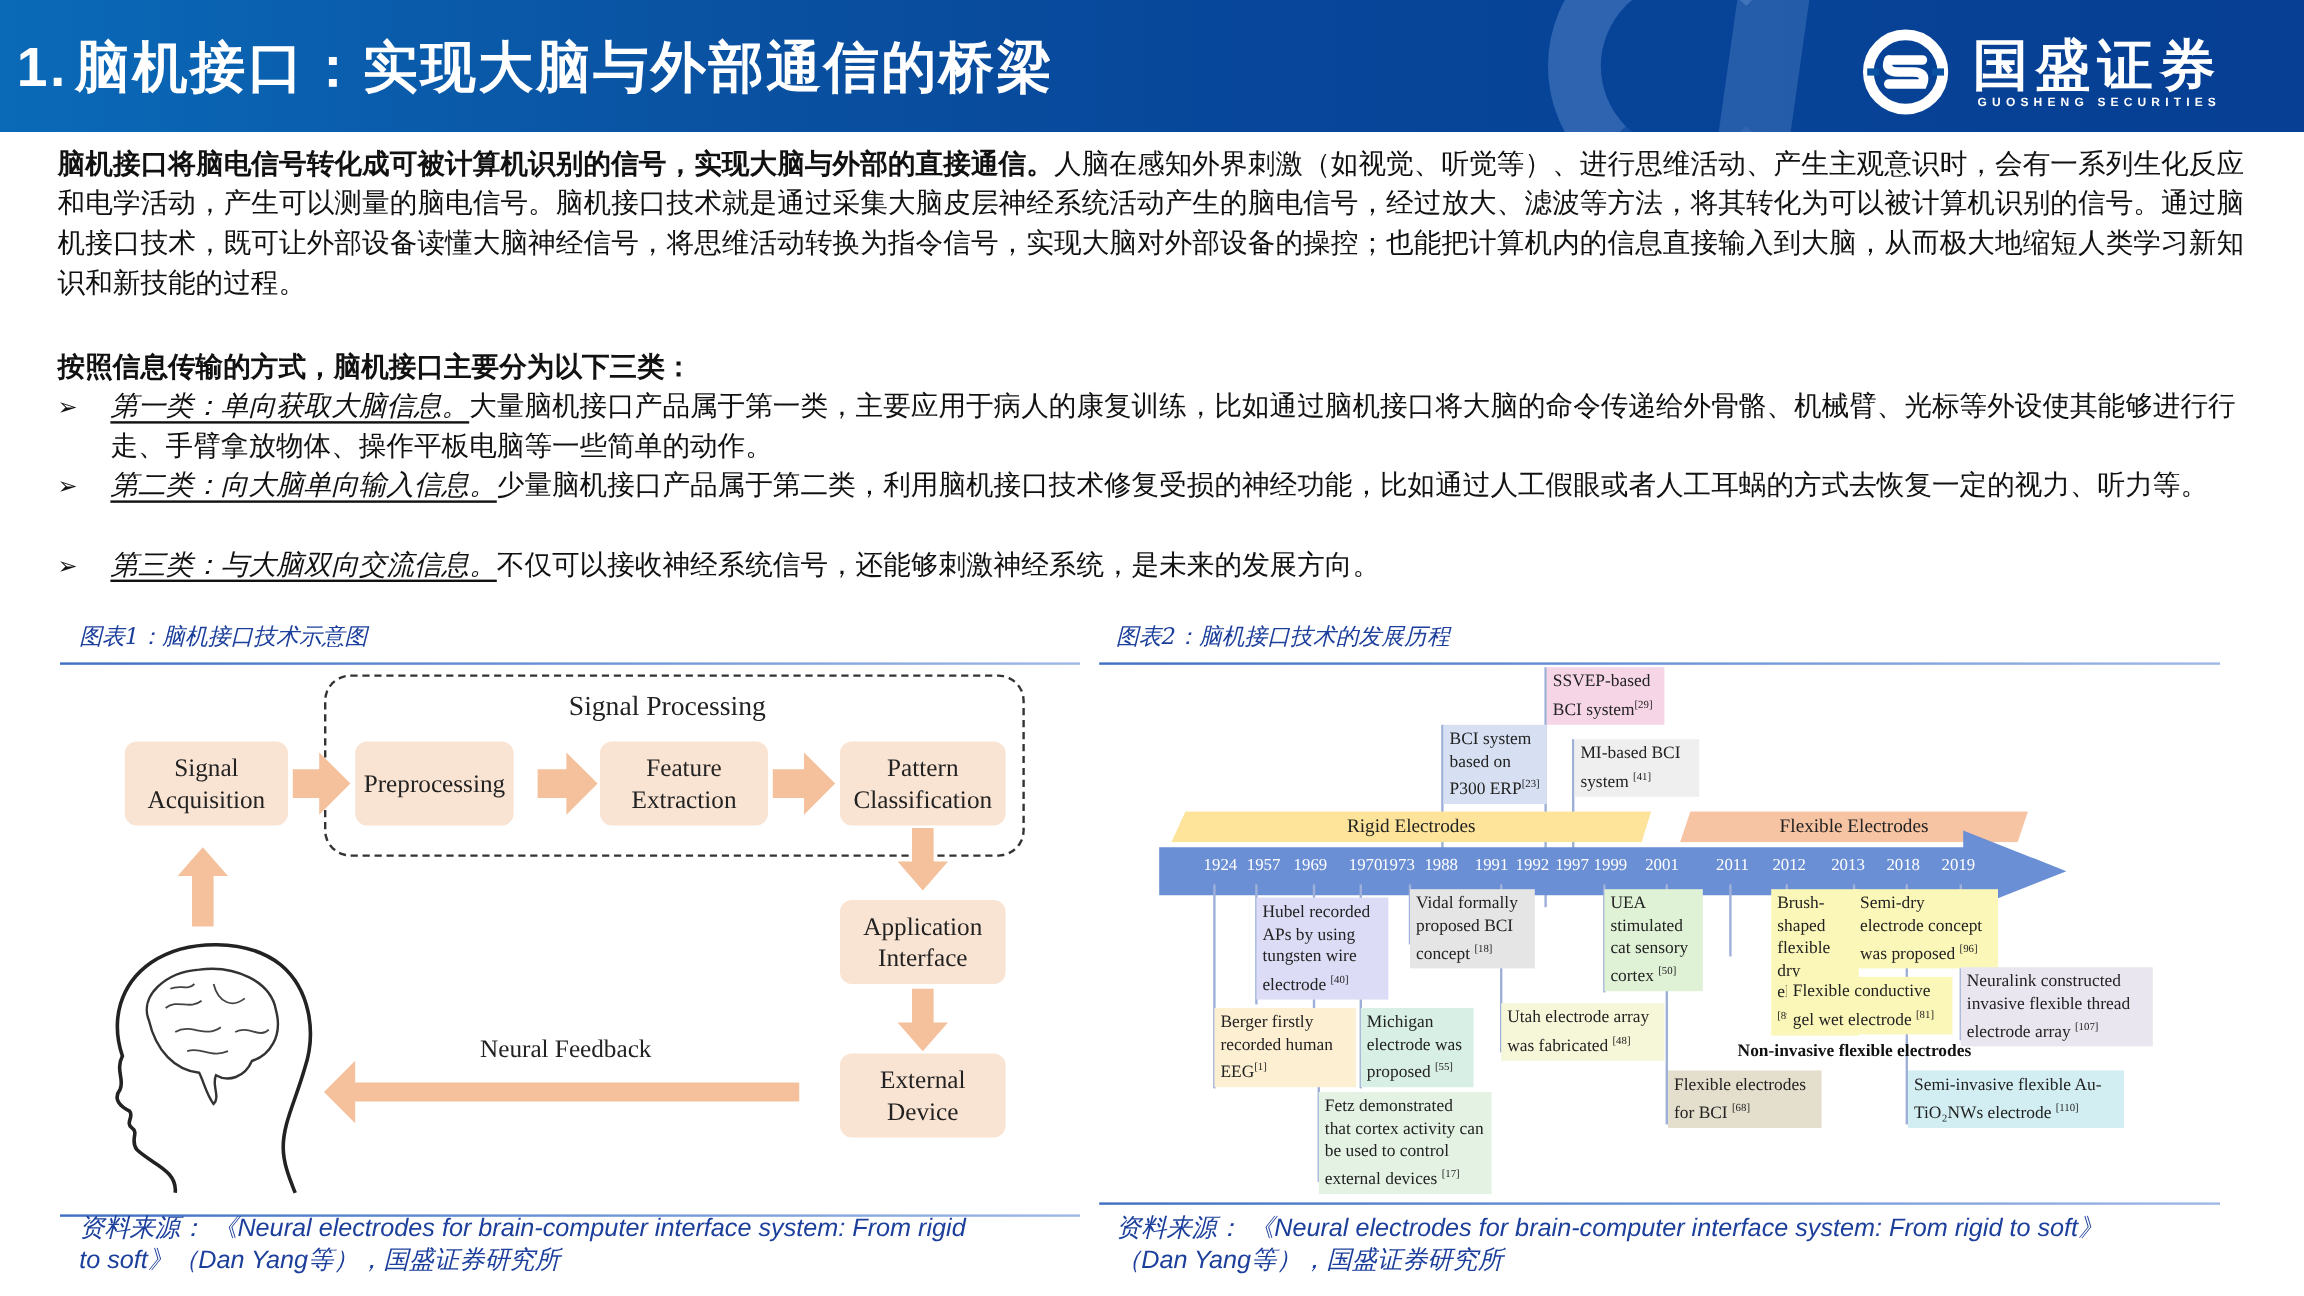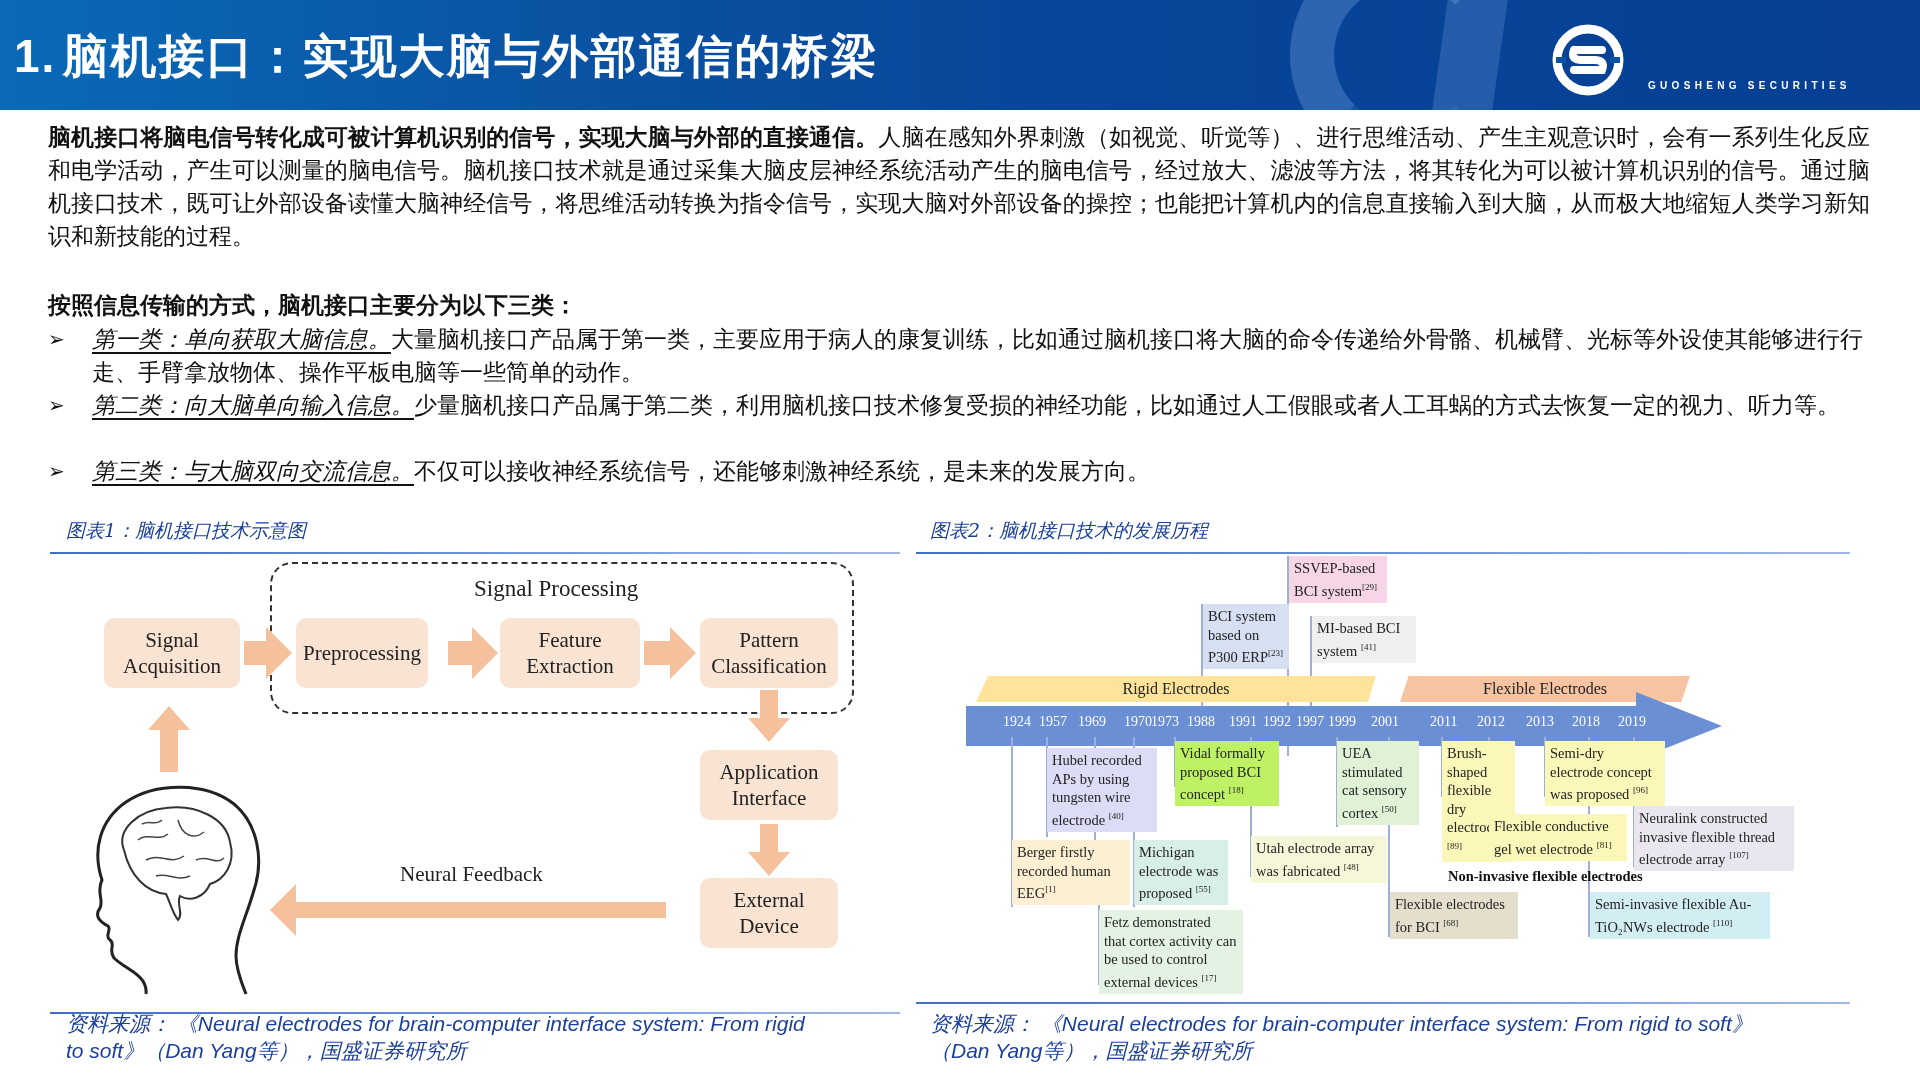--- a/index.html
+++ b/index.html
@@ -52,20 +52,21 @@
   <div class="deco1"></div>
   <div class="deco2"></div>
   <div class="title"><span class="num">1.</span><span>脑机接口：实现大脑与外部通信的桥梁</span></div>
   <div class="logo">
     <svg class="logo-mark" viewBox="0 0 72 72">
       <circle cx="36" cy="36" r="31" fill="none" stroke="#fff" stroke-width="9"></circle>
       <path d="M22 26 H50 M22 26 Q18 36 30 36 H42 Q54 36 50 46 H22" fill="none" stroke="#fff" stroke-width="8" stroke-linecap="round"></path>
       <rect x="4" y="33" width="10" height="6" fill="#0a52a2"></rect>
       <rect x="58" y="33" width="10" height="6" fill="#0a52a2"></rect>
     </svg>
+    <div class="logo-cn">国盛证券</div>
     <div class="logo-en">GUOSHENG SECURITIES</div>
   </div>
 </div>
 
 <div class="body-text"><b>脑机接口将脑电信号转化成可被计算机识别的信号，实现大脑与外部的直接通信。</b><span>人脑在感知外界刺激（如视觉、听觉等）、进行思维活动、产生主观意识时，会有一系列生化反应和电学活动，产生可以测量的脑电信号。脑机接口技术就是通过采集大脑皮层神经系统活动产生的脑电信号，经过放大、滤波等方法，将其转化为可以被计算机识别的信号。通过脑机接口技术，既可让外部设备读懂大脑神经信号，将思维活动转换为指令信号，实现大脑对外部设备的操控；也能把计算机内的信息直接输入到大脑，从而极大地缩短人类学习新知识和新技能的过程。</span></div>
 
 <div class="section-head">按照信息传输的方式，脑机接口主要分为以下三类：</div>
 
 <div class="bullet" style="top:323px;">
   <span class="arrow">➢</span>
@@ -207,21 +208,21 @@
   <div class="vline" style="left:1544px;top:737px;height:60px;"></div>
   <div class="vline" style="left:1588px;top:737px;height:200px;"></div>
   <div class="vline" style="left:1633px;top:737px;height:130px;"></div>
 
   <div class="tl-box" style="left:1047px;top:748px;width:110px;background:#dcdcf6;">
       <div>Hubel recorded</div>
       <div>APs by using</div>
       <div>tungsten wire</div>
       <div><span>electrode </span><sup>[40]</sup></div>
     </div>
-  <div class="tl-box" style="left:1175px;top:741px;width:104px;background:#bef264;">
+  <div class="tl-box" style="left:1175px;top:741px;width:104px;background:#e5e5e5;">
       <div>Vidal formally</div>
       <div>proposed BCI</div>
       <div><span>concept </span><sup>[18]</sup></div>
     </div>
   <div class="tl-box" style="left:1337px;top:741px;width:82px;background:#dff2d6;">
       <div>UEA</div>
       <div>stimulated</div>
       <div>cat sensory</div>
       <div><span>cortex </span><sup>[50]</sup></div>
     </div>
@@ -238,21 +239,21 @@
   <div class="tl-box" style="left:1251px;top:836px;width:136px;background:#f6f6d8;">
       <div>Utah electrode array</div>
       <div><span>was fabricated </span><sup>[48]</sup></div>
     </div>
   <div class="tl-box" style="left:1099px;top:910px;width:144px;background:#e4f2e4;">
       <div>Fetz demonstrated</div>
       <div>that cortex activity can</div>
       <div>be used to control</div>
       <div><span>external devices </span><sup>[17]</sup></div>
     </div>
-  <div class="tl-box" style="left:1442px;top:741px;width:73px;background:#fbf7b8;">
+  <div class="tl-box" style="left:1476px;top:741px;width:73px;background:#fbf7b8;">
       <div>Brush-shaped</div>
       <div>flexible dry</div>
       <div><span>electrode </span><sup>[89]</sup></div>
     </div>
   <div class="tl-box" style="left:1545px;top:741px;width:120px;background:#fbf7b8;">
       <div>Semi-dry</div>
       <div>electrode concept</div>
       <div><span>was proposed </span><sup>[96]</sup></div>
     </div>
   <div class="tl-box" style="left:1489px;top:814px;width:138px;background:#fbf7b8;">

